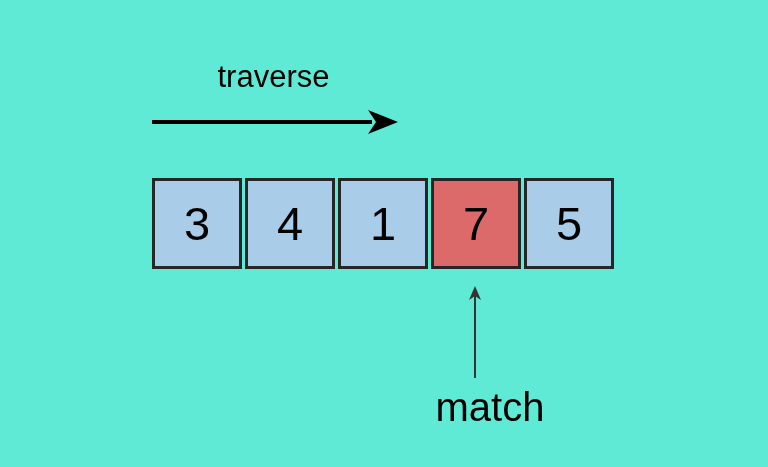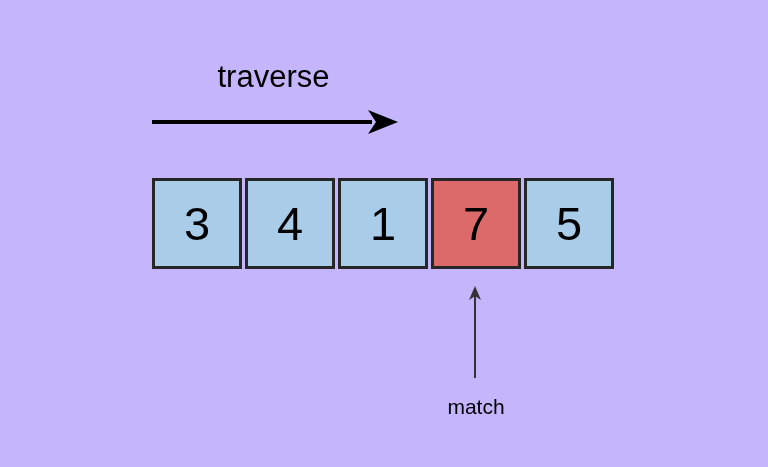--- a/index.html
+++ b/index.html
@@ -7,21 +7,21 @@
     padding: 0;
     background: #ffffff;
   }
   body {
     font-family: "Liberation Sans", sans-serif;
   }
   #canvas {
     position: relative;
     width: 768px;
     height: 467px;
-    background: #c4b5fd;
+    background: #5eead4;
     overflow: hidden;
   }
   
   #traverse-label {
     position: absolute;
     left: 152px;
     top: 58px;
     width: 243px;
     text-align: center;
     font-size: 31px;
@@ -64,25 +64,25 @@
   .cell.match  { background: #dc6a6a; }
   
   #match-arrow {
     position: absolute;
     left: 464px;
     top: 284px;
   }
   
   #match-label {
     position: absolute;
-    left: 376px;
+    left: 390px;
     top: 388px;
     width: 200px;
     text-align: center;
-    font-size: 21px;
+    font-size: 40px;
     line-height: 38px;
     color: #000000;
     white-space: nowrap;
   }
 </style>
 </head>
 <body>
 
 <div id="canvas">
 

